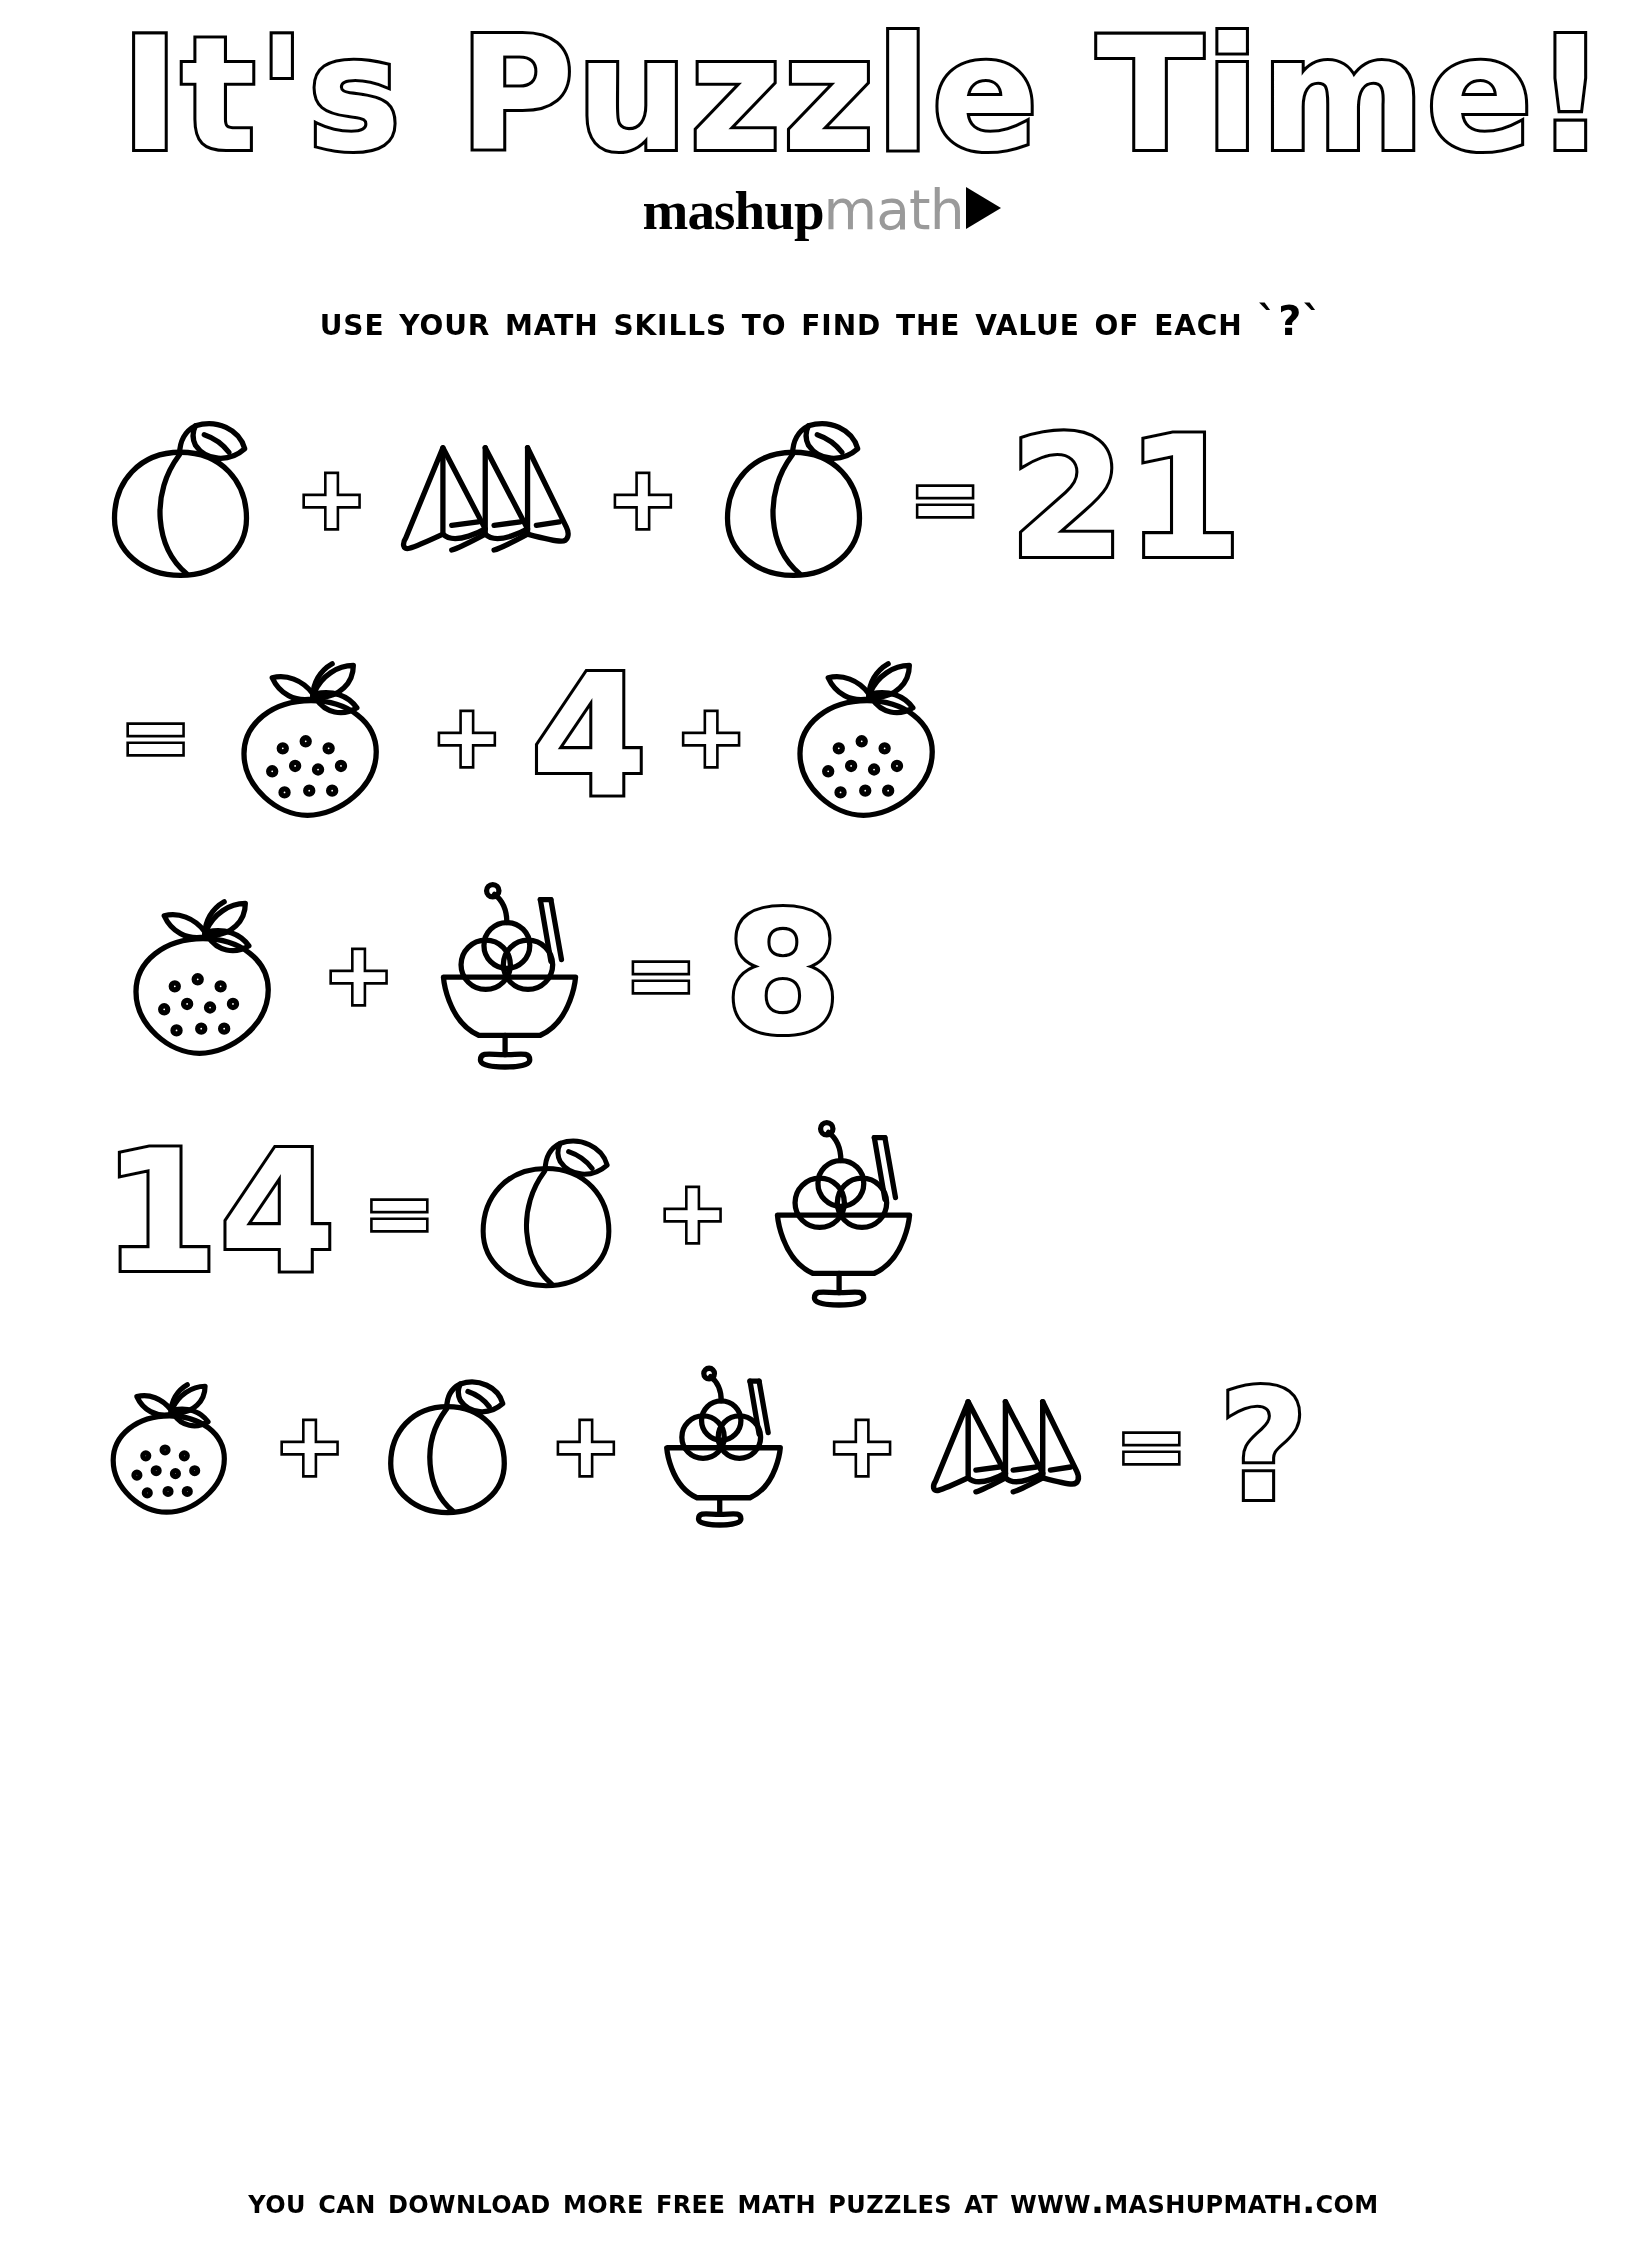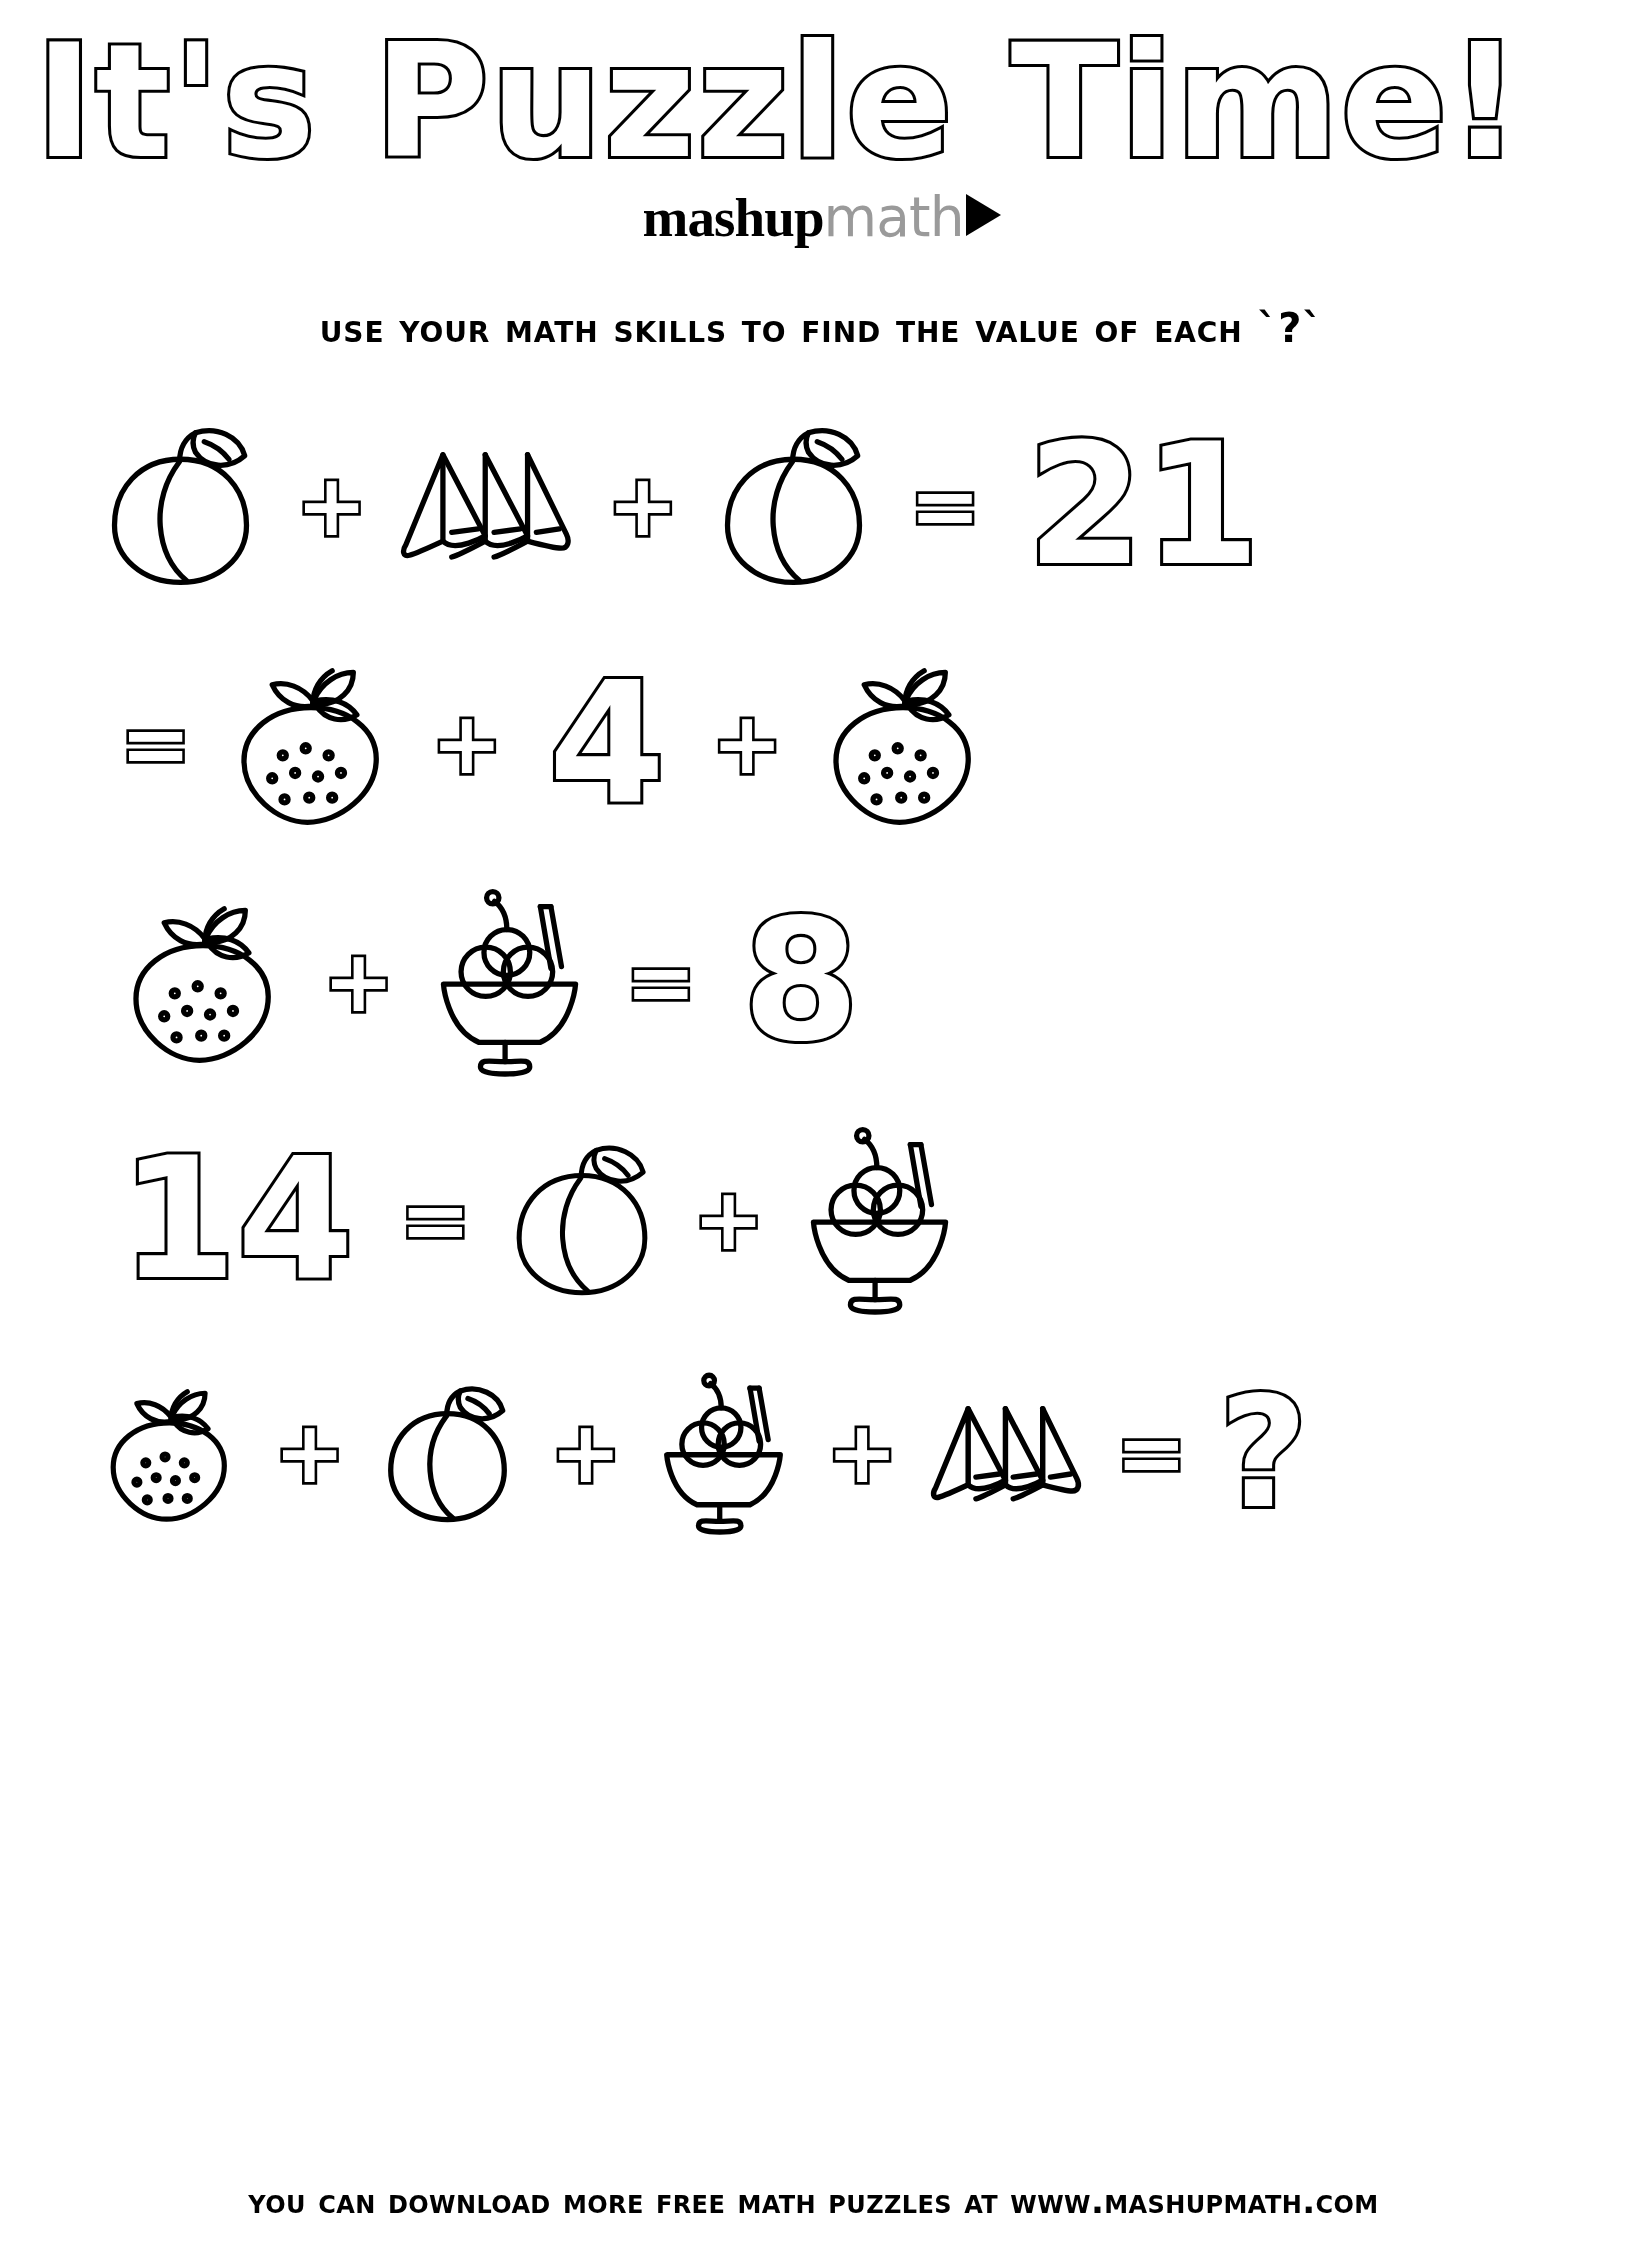--- a/index.html
+++ b/index.html
@@ -18,22 +18,22 @@
   .page {
     width: 1643px;
     height: 2258px;
     position: relative;
     box-sizing: border-box;
     padding: 0 35px;
   }
 
   
   .title-wrap {
-    text-align: left;
-    padding-top: 23px;
+    text-align: right;
+    padding-top: 16px;
   }
   .title {
     font-family: "DejaVu Sans", sans-serif;
     font-weight: 700;
     font-size: 157px;
     line-height: 1.0;
     letter-spacing: 1.8px;
     color: #ffffff;
     -webkit-text-stroke: 6.2px #000000;
     paint-order: stroke fill;
@@ -119,21 +119,21 @@
     line-height: 1;
   }
   .num {
     font-family: "DejaVu Sans", sans-serif;
     font-weight: 700;
     font-size: 168px;
     color: #ffffff;
     -webkit-text-stroke: 6.2px #000000;
     paint-order: stroke fill;
     line-height: 1;
-    margin: 0 23px;
+    margin: 0 5px;
   }
   .qmark {
     font-family: "DejaVu Sans", sans-serif;
     font-weight: 700;
     font-size: 154px;
     color: #ffffff;
     -webkit-text-stroke: 6.2px #000000;
     paint-order: stroke fill;
     line-height: 1;
     margin: 0 8.8px;

